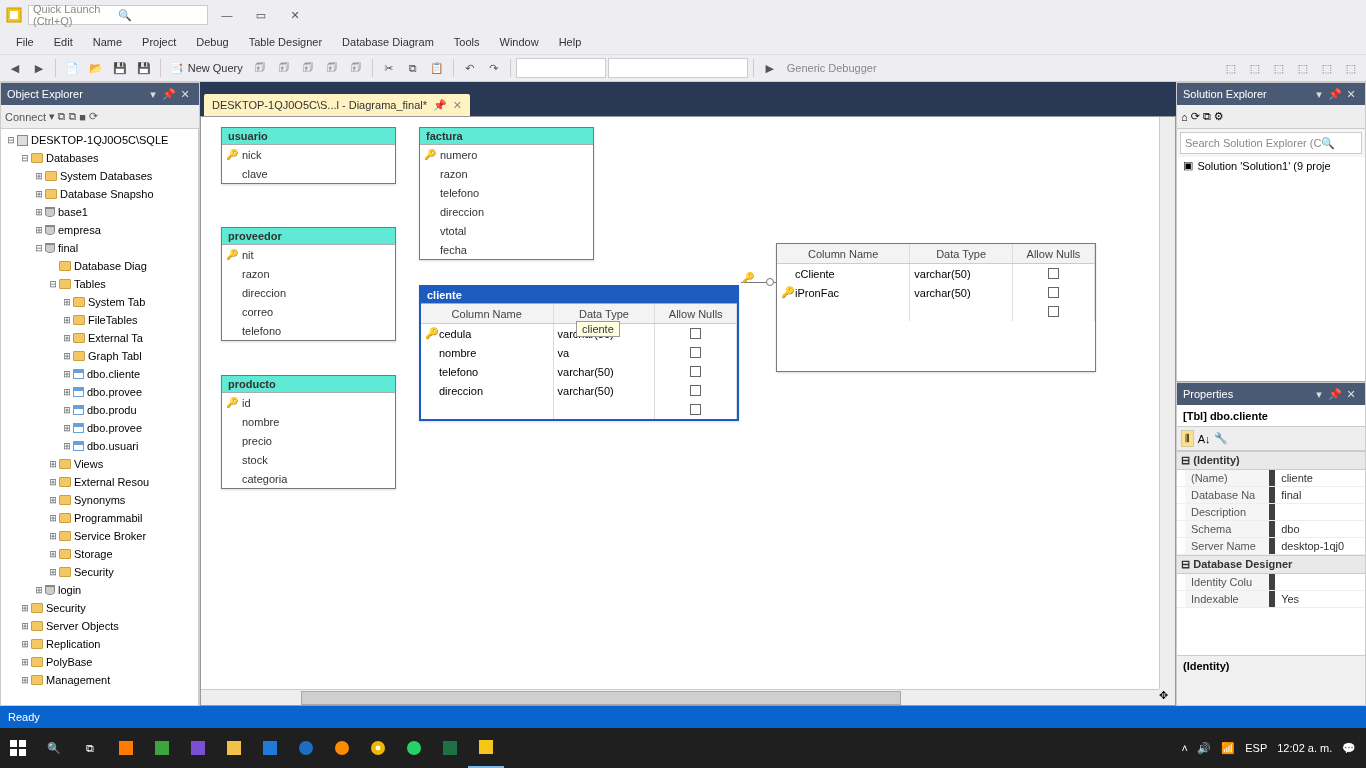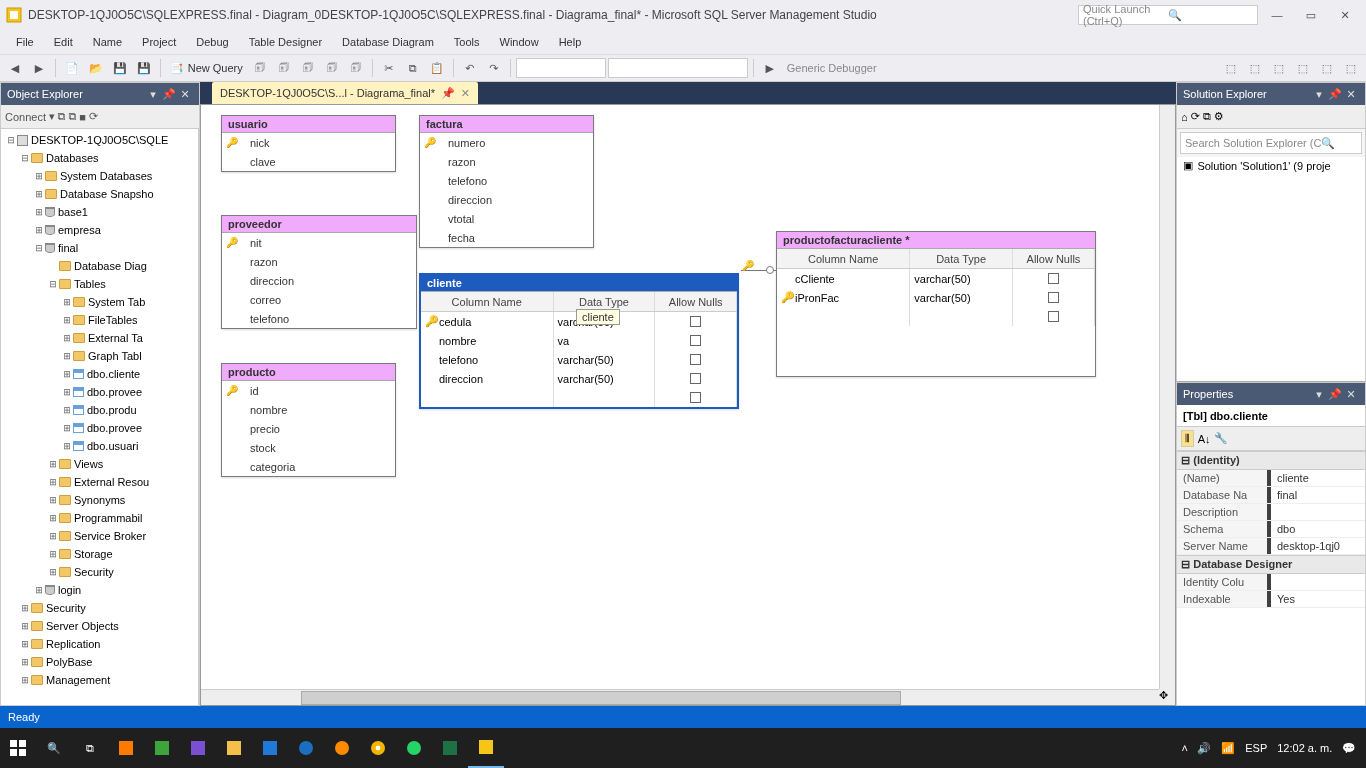--- a/index.html
+++ b/index.html
@@ -39,32 +39,32 @@
 .tree-row { display: flex; align-items: center; height: 18px; white-space: nowrap; cursor: pointer; }
 .tree-row .tw { display: inline-block; width: 12px; text-align: center; color: #666; font-size: 9px; }
 .tree-row .ficon { width: 14px; height: 14px; display: inline-block; margin-right: 3px; }
 .ficon.folder { background: #f3c766; border: 1px solid #cba040; border-radius: 1px; width: 12px; height: 10px; }
 .ficon.db { background: #ccc; border-radius: 0 0 5px 5px / 0 0 3px 3px; border: 1px solid #888; width: 10px; height: 10px; border-top: 2px solid #888;}
 .ficon.server { background: #ddd; border: 1px solid #888; width: 11px; height: 11px; }
 .ficon.table { background: linear-gradient(#6aa0d8,#6aa0d8 3px,#fff 3px); border: 1px solid #6aa0d8; width: 11px; height: 10px; }
 
 
 .center { flex: 1; display: flex; flex-direction: column; background: #293955; }
-.tabstrip { height: 22px; background: #293955; display: flex; align-items: flex-end; padding-left: 12px; }
+.tabstrip { height: 34px; background: #293955; display: flex; align-items: flex-end; padding-left: 4px; }
 .tab { height: 22px; background: #fff3c2; color: #333; display: flex; align-items: center; padding: 0 8px; gap: 6px; border-top-left-radius: 2px; border-top-right-radius: 2px;}
 .tab .tabclose { color: #888; cursor: pointer; }
 .doc-surface { flex: 1; background: #fff; position: relative; overflow: hidden; border: 1px solid #999; margin:0; }
 .doc-inner { position: absolute; inset: 0; overflow: auto; }
 
 
 .dt { position: absolute; background: #fff; border: 1px solid #7a7a7a; box-shadow: 0 1px 2px rgba(0,0,0,0.15); }
-.dt-head { background: #f0abfc; border-bottom: 1px solid #aaa; padding: 2px 6px; font-weight: bold; color: #333; }
+.dt-head { background: #5eead4; border-bottom: 1px solid #aaa; padding: 2px 6px; font-weight: bold; color: #333; }
 .dt-row { display: flex; align-items: center; height: 19px; padding: 0 4px; }
 .dt-row .key { width: 14px; text-align: center; color: #caa400; font-size: 10px; }
-.dt-row .colname { flex: 1; color: #333; padding-left: 2px; margin-left: 8px; }
+.dt-row .colname { flex: 1; color: #333; padding-left: 2px; }
 .dt.selected { border: 2px solid #1e5bbf; }
 .dt.selected .dt-head { background: #1e5bbf; color: #fff; }
 .dt .cols3 .cell { border-right: 1px solid #ddd; padding: 0 4px; height: 19px; display: flex; align-items: center;}
 .cols3 { display: grid; grid-template-columns: 1.3fr 1fr 0.8fr; }
 .cols3-header { background: #f3f3f3; color: #444; border-bottom: 1px solid #ccc; font-size: 10px;}
 .cols3-header .cell { justify-content: center; }
 .chk { width: 11px; height: 11px; border: 1px solid #666; margin: auto; }
 .tooltip-box { position:absolute; background:#ffffe1; border:1px solid #999; padding:1px 5px; font-size:11px; color:#333;}
 
 
@@ -78,21 +78,21 @@
 .sol-exp .setoolbar { height: 24px; background:#eee; display:flex; align-items:center; padding:0 4px; gap:3px; border-bottom:1px solid #ccc;}
 .sol-exp .search { height: 22px; border:1px solid #ccc; margin:3px; display:flex; align-items:center; padding:0 4px; color:#888; background:#fff;}
 .sol-exp .body { flex:1; background:#fff; overflow:hidden;}
 .sol-row { padding: 2px 6px; display:flex; align-items:center; gap:4px; white-space:nowrap;}
 .properties { flex: 1; display:flex; flex-direction:column; }
 .properties .target { height: 22px; background:#fff; border-bottom:1px solid #ccc; display:flex; align-items:center; padding:0 6px; font-weight:bold;}
 .properties .ptoolbar { height:24px; background:#eee; border-bottom:1px solid #ccc; display:flex; align-items:center; padding:0 4px; gap:4px;}
 .prop-grid { flex:1; background:#fff; overflow:auto;}
 .prop-cat { background:#e9e9e9; color:#333; font-weight:bold; padding:2px 4px; border-bottom:1px solid #ccc; border-top:1px solid #ccc;}
 .prop-row { display:flex; border-bottom:1px solid #eee; }
-.prop-row .pn { width: 50%; padding:2px 6px; color:#555; background:#f5f5f5; border-right:4px solid #404040; white-space:nowrap; overflow:hidden;}
+.prop-row .pn { width: 50%; padding:2px 6px; color:#555; background:#f5f5f5; border-right:6px solid #404040; white-space:nowrap; overflow:hidden;margin-left:8px;}
 .prop-row .pv { width:50%; padding:2px 6px; color:#333; overflow:hidden;}
 .prop-help { height: 50px; background:#f0f0f0; border-top:1px solid #ccc; padding:4px 6px;}
 .prop-help .hn { font-weight:bold; }
 
 
 .status-bar { height: 22px; background: #0a64ce; color:#fff; display:flex; align-items:center; padding:0 8px; }
 
 
 .taskbar { height: 40px; background: #1f1f1f; position:absolute; left:0; right:0; bottom:0; display:flex; align-items:center; color:#fff;}
 .taskbar .tb-icon { width: 36px; height:40px; display:flex; align-items:center; justify-content:center; cursor:pointer;}
@@ -110,21 +110,20 @@
 </head>
 <body>
 
 <div class="title-bar">
   <span class="app-icon">
     <svg width="16" height="16">
         <rect x="1" y="1" width="14" height="14" fill="#f5c518" stroke="#c49a00"></rect>
         <rect x="4" y="4" width="8" height="8" fill="#fff"></rect>
       </svg>
   </span>
-  <div class="title">DESKTOP-1QJ0O5C\SQLEXPRESS.final - Diagram_0DESKTOP-1QJ0O5C\SQLEXPRESS.final - Diagrama_final* - Microsoft SQL Server Management Studio</div>
   <div class="quick-launch">
     <span>Quick Launch (Ctrl+Q)</span>
     <span>🔍</span>
   </div>
   <div class="win-btn">—</div>
   <div class="win-btn">▭</div>
   <div class="win-btn">✕</div>
 </div>
 
 <div class="menu-bar">
@@ -374,21 +373,21 @@
                 <span class="key">🔑</span>
                 <span class="colname">nick</span>
               </div>
               <div class="dt-row">
                 <span class="key"></span>
                 <span class="colname">clave</span>
               </div>
             </div>
         </div>
 
-        <div class="dt" style="left:20px; top:110px; width:196px;">
+        <div class="dt" style="left:20px; top:110px; width:175px;">
           <div class="dt-head">proveedor</div>
           <div id="tbl-proveedor">
               <div class="dt-row">
                 <span class="key">🔑</span>
                 <span class="colname">nit</span>
               </div>
               <div class="dt-row">
                 <span class="key"></span>
                 <span class="colname">razon</span>
               </div>
@@ -516,21 +515,20 @@
               <div class="cell"></div>
               <div class="cell"></div>
               <div class="cell">
                 <div class="chk"></div>
               </div>
             </div>
           <div class="tooltip-box" style="left:155px; top:34px;">cliente</div>
         </div>
 
         <div class="dt" style="left:575px; top:126px; width:320px;">
-          <div class="dt-head">productofacturacliente *</div>
           <div class="cols3 cols3-header">
             <div class="cell">Column Name</div>
             <div class="cell">Data Type</div>
             <div class="cell">Allow Nulls</div>
           </div>
           <div id="tbl-pfc">
               <div class="cols3">
                 <div class="cell">
                   <span class="key" style="width: 14px; display: inline-block; color: rgb(202, 164, 0);"></span>
                   <span>cCliente</span>
@@ -640,20 +638,23 @@
           <div class="prop-cat">⊟ Database Designer</div>
           <div class="prop-row">
             <div class="pn">Identity Colu</div>
             <div class="pv"></div>
           </div>
           <div class="prop-row">
             <div class="pn">Indexable</div>
             <div class="pv">Yes</div>
           </div>
         </div>
+      <div class="prop-help">
+        <div class="hn">(Identity)</div>
+      </div>
     </div>
   </div>
 
 </div>
 
 <div class="status-bar">
   <span>Ready</span>
 </div>
 
 <div class="taskbar">

